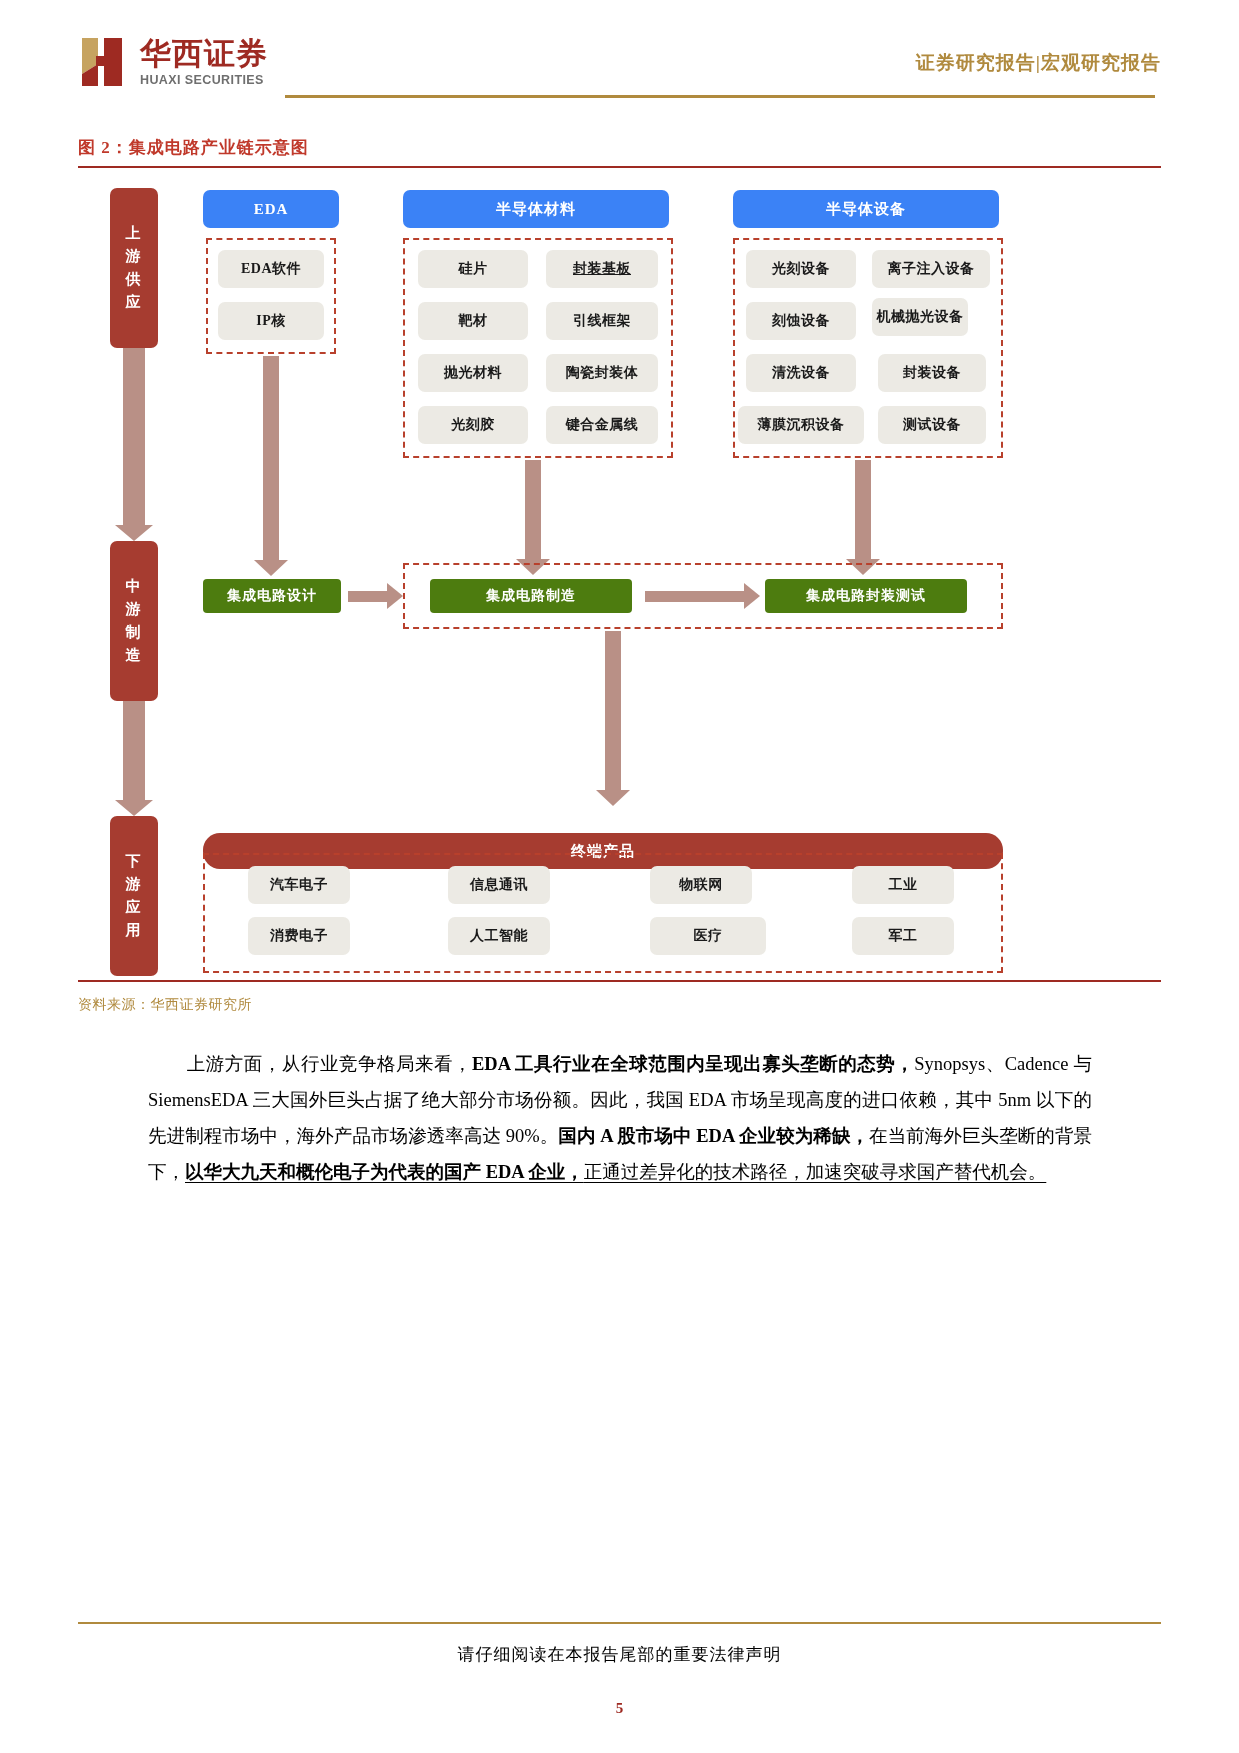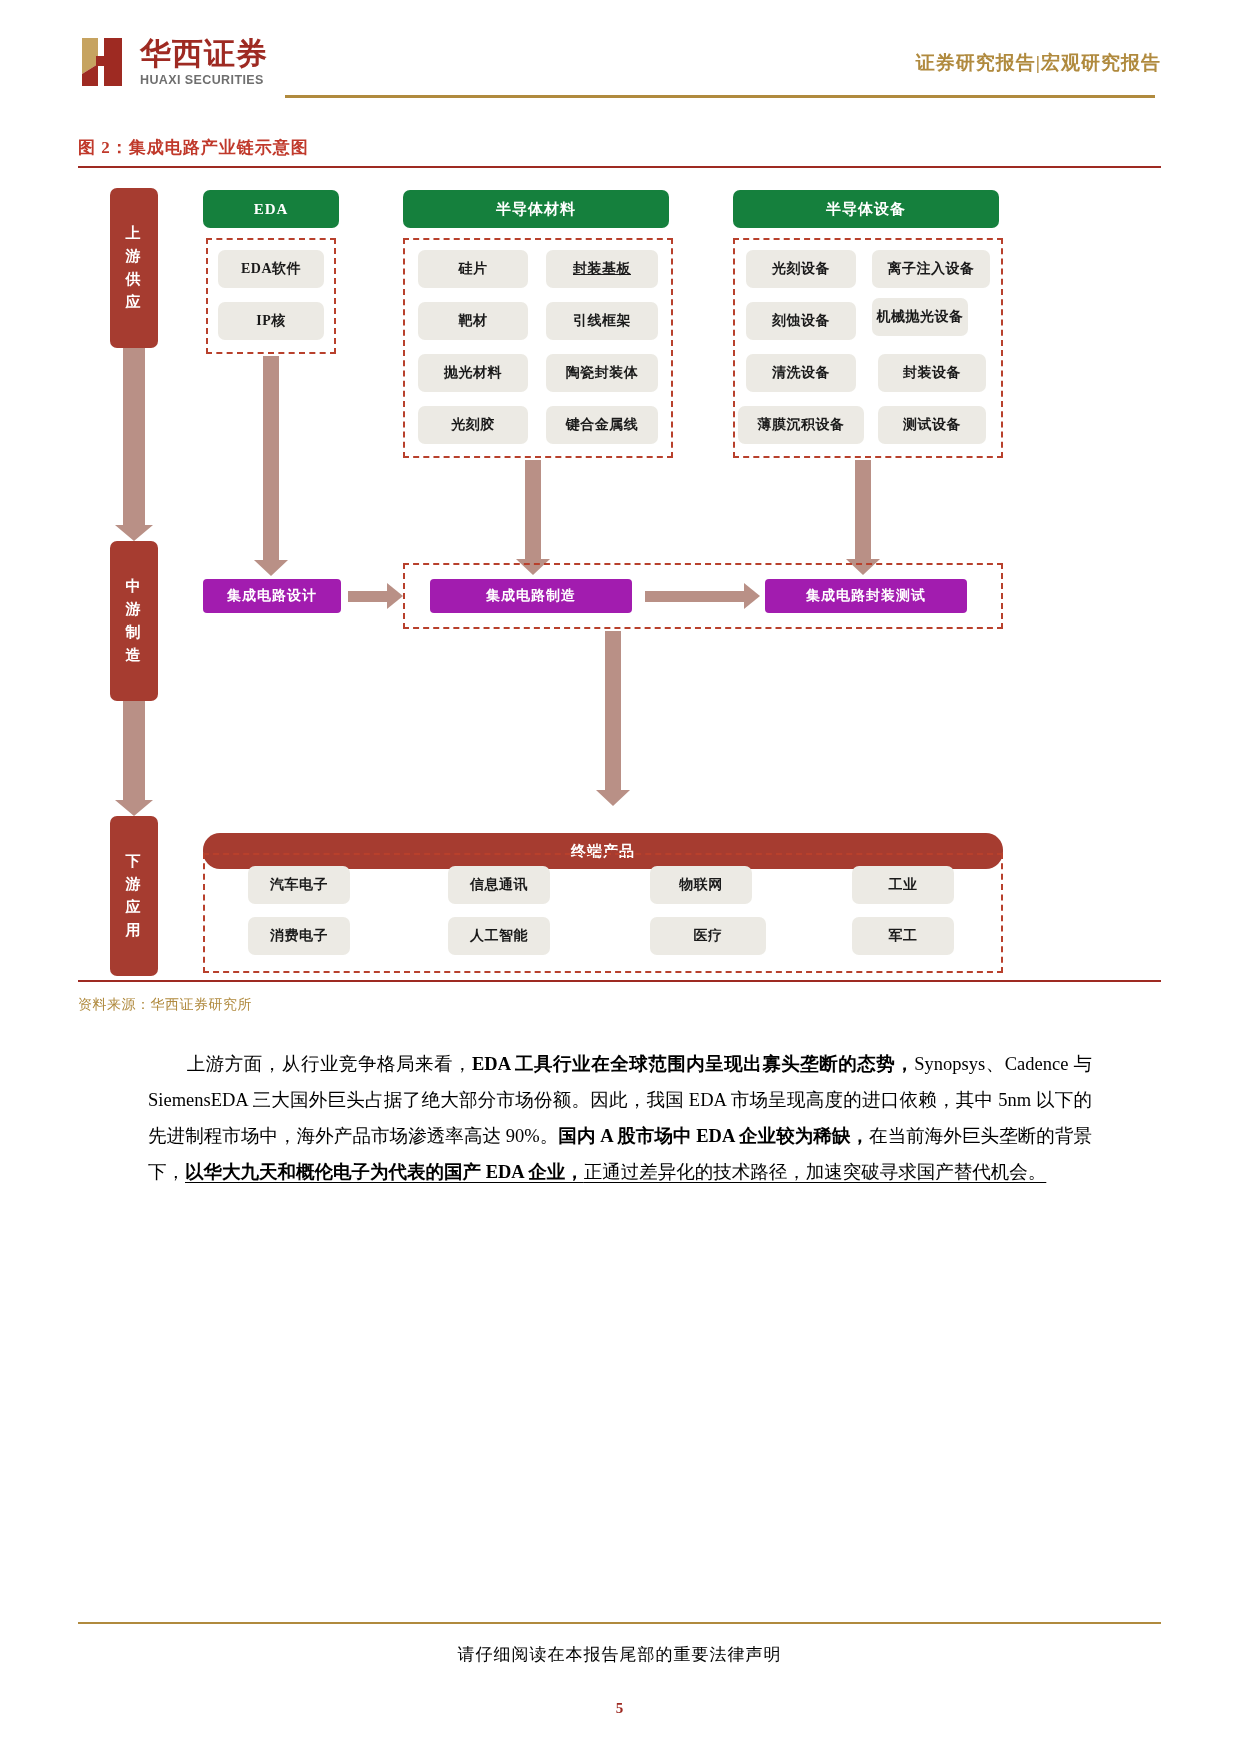--- a/index.html
+++ b/index.html
@@ -71,40 +71,40 @@
     position:absolute; width:22px; background:#b99086;
   }
   .tier-arrow::after {
     content:""; position:absolute; left:-8px; bottom:-15px;
     border-left:19px solid transparent; border-right:19px solid transparent;
     border-top:16px solid #b99086;
   }
 
   
   .cat-head {
-    position:absolute; height:38px; background:#15803d; border-radius:7px;
+    position:absolute; height:38px; background:#3b82f6; border-radius:7px;
     color:#fff; display:flex; align-items:center; justify-content:center;
     font-size:15px; font-weight:bold; letter-spacing:1px;
   }
 
   
   .dash-box {
     position:absolute; border:2.5px dashed #b8402c; background:transparent;
   }
 
   
   .chip {
     position:absolute; height:38px; background:#eceae4; border-radius:7px;
     display:flex; align-items:center; justify-content:center;
     font-size:14px; color:#1a1a1a; font-weight:bold; letter-spacing:0.5px;
   }
 
   
   .proc {
-    position:absolute; height:34px; background:#a21caf; border-radius:4px;
+    position:absolute; height:34px; background:#4d7c0f; border-radius:4px;
     color:#fff; display:flex; align-items:center; justify-content:center;
     font-size:14px; font-weight:bold; letter-spacing:1px;
   }
 
   
   .v-arrow { position:absolute; width:16px; background:#b99086; }
   .v-arrow::after {
     content:""; position:absolute; left:-9px; bottom:-15px;
     border-left:17px solid transparent; border-right:17px solid transparent;
     border-top:16px solid #b99086;

